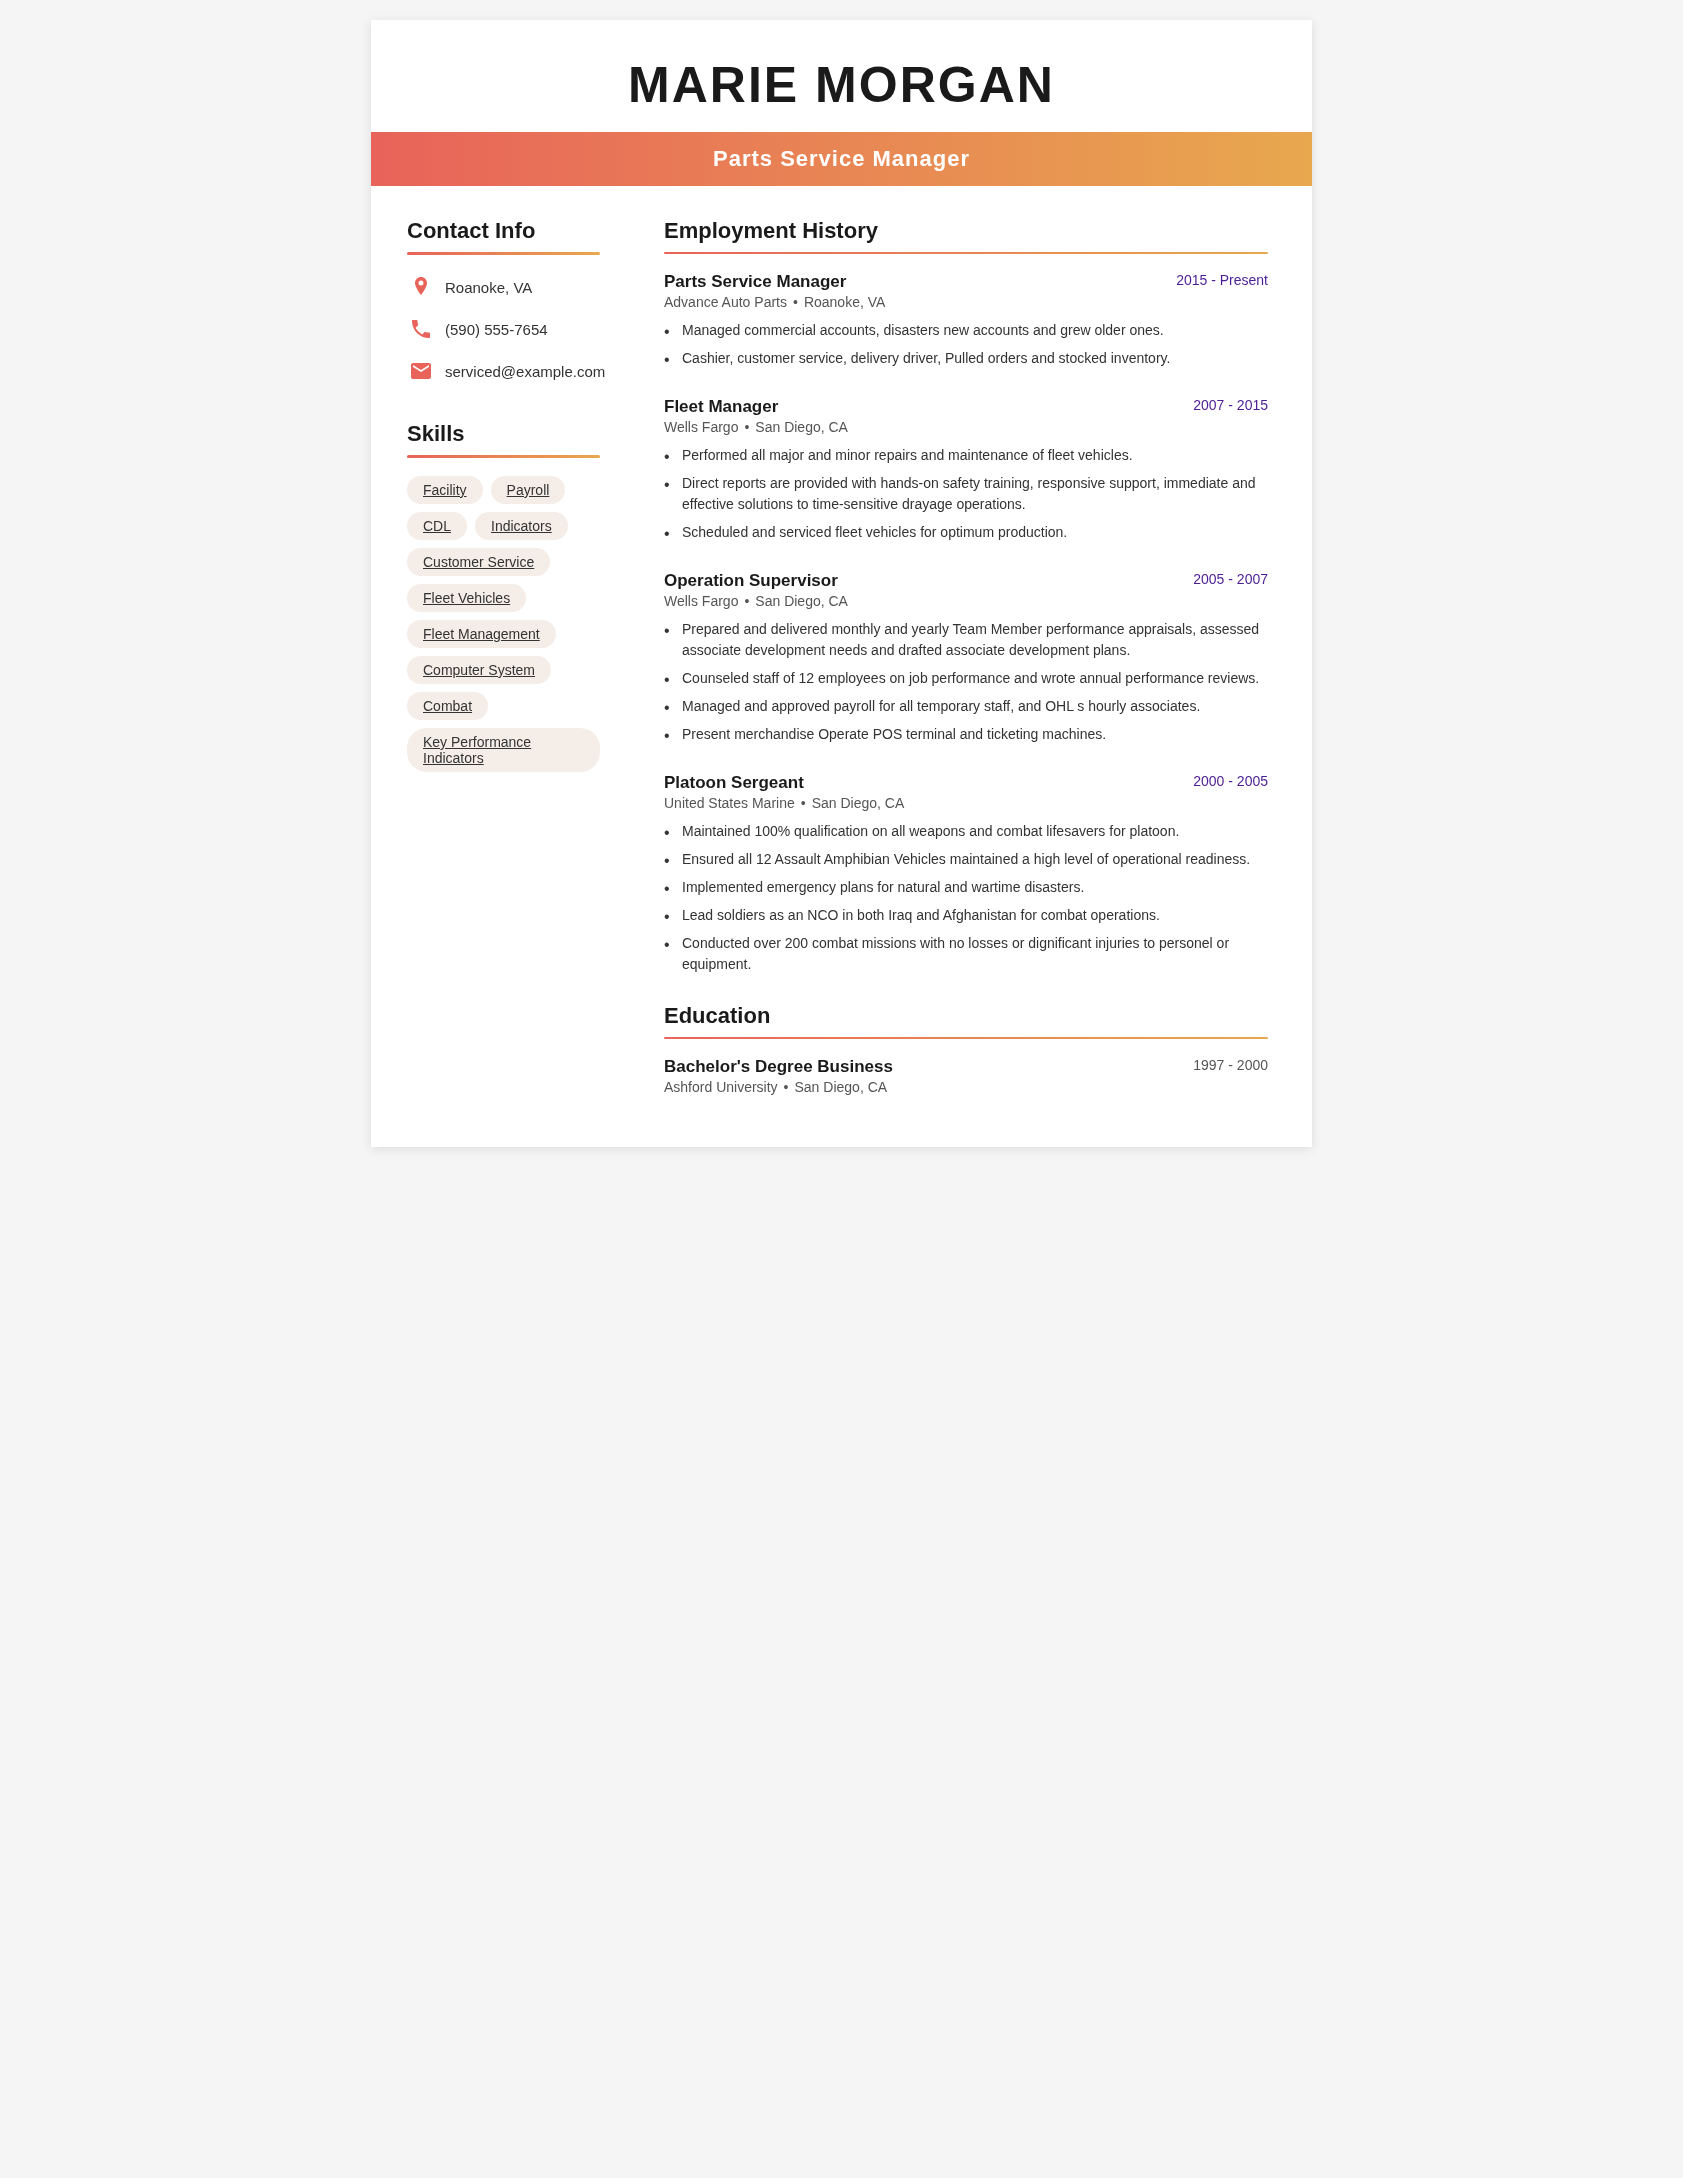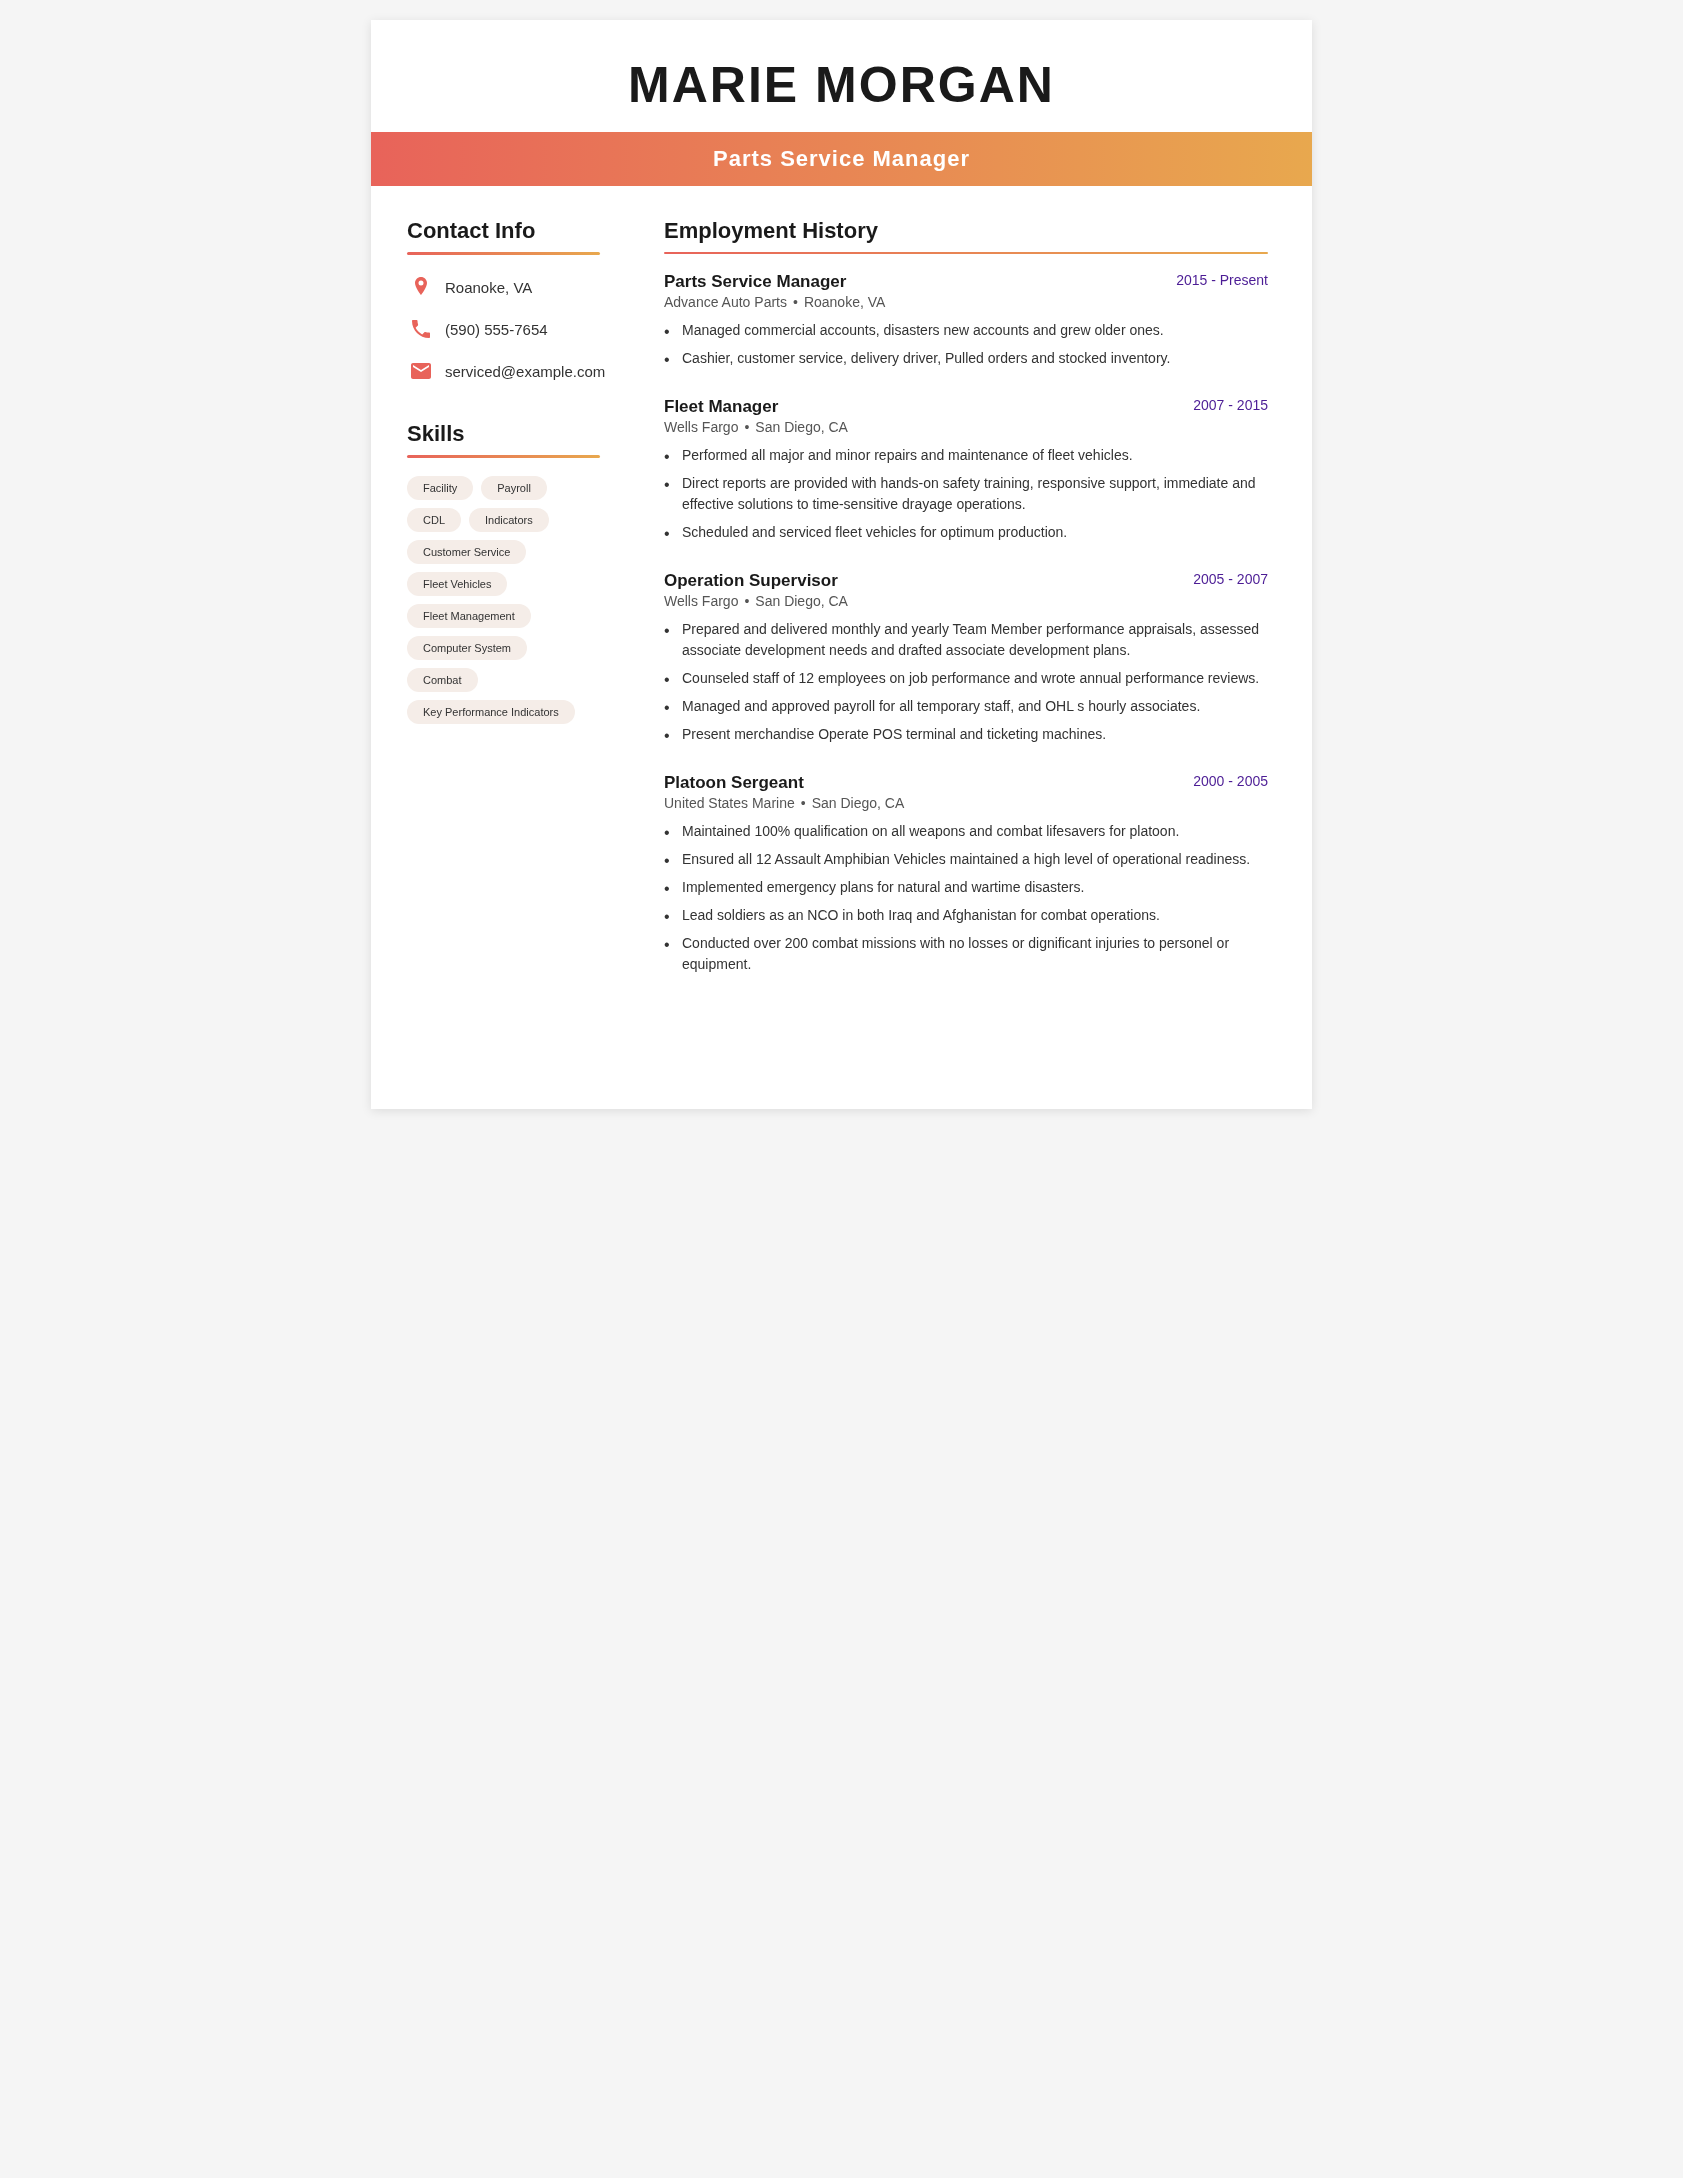--- a/index.html
+++ b/index.html
@@ -92,21 +92,22 @@
       display: flex;
       flex-wrap: wrap;
       gap: 8px;
       margin-top: 6px;
     }
     .skill-tag {
       background: #f5ede8;
       color: #333;
       border-radius: 20px;
       padding: 6px 16px;
-      font-size: 11px;
+      font-size: 14px;
+      text-decoration: underline;
     }
     .employment-entry {
       margin-bottom: 28px;
     }
     .job-header {
       display: flex;
       justify-content: space-between;
       align-items: flex-start;
       margin-bottom: 2px;
     }
@@ -297,17 +298,30 @@
                 <li>Maintained 100% qualification on all weapons and combat lifesavers for platoon.</li>
                 <li>Ensured all 12 Assault Amphibian Vehicles maintained a high level of operational readiness.</li>
                 <li>Implemented emergency plans for natural and wartime disasters.</li>
                 <li>Lead soldiers as an NCO in both Iraq and Afghanistan for combat operations.</li>
                 <li>Conducted over 200 combat missions with no losses or dignificant injuries to personel or equipment.</li>
               </ul>
             </div>
           </div>
       </div>
 
+      <div style="margin-top: 20px;">
+        <div class="section-title">Education</div>
+        <div class="main-section-divider"></div>
+        <div id="education-list">
+            <div class="edu-entry">
+              <div class="edu-header">
+                <span class="edu-title">Bachelor's Degree Business</span>
+                <span class="edu-dates">1997 - 2000</span>
+              </div>
+              <div class="edu-school">Ashford University<span class="dot" style="margin:0 6px">•</span>San Diego, CA</div>
+            </div>
+          </div>
+      </div>
 
     </div>
   </div>
 </div>
 
 
 </body></html>

